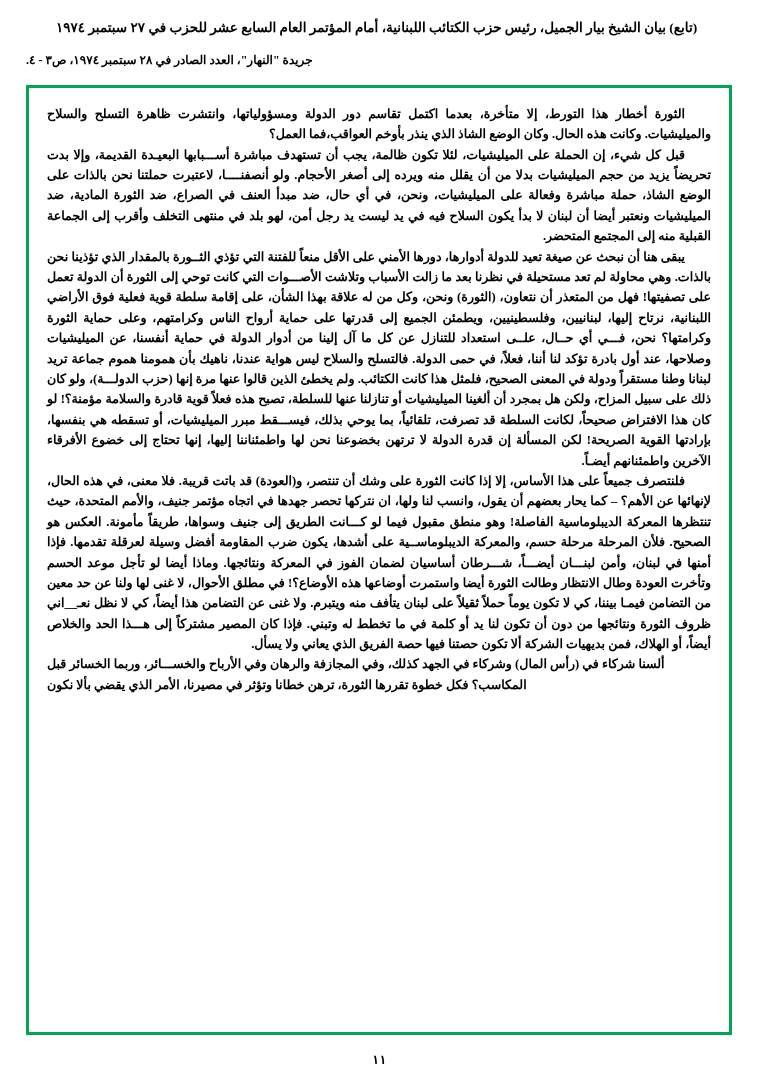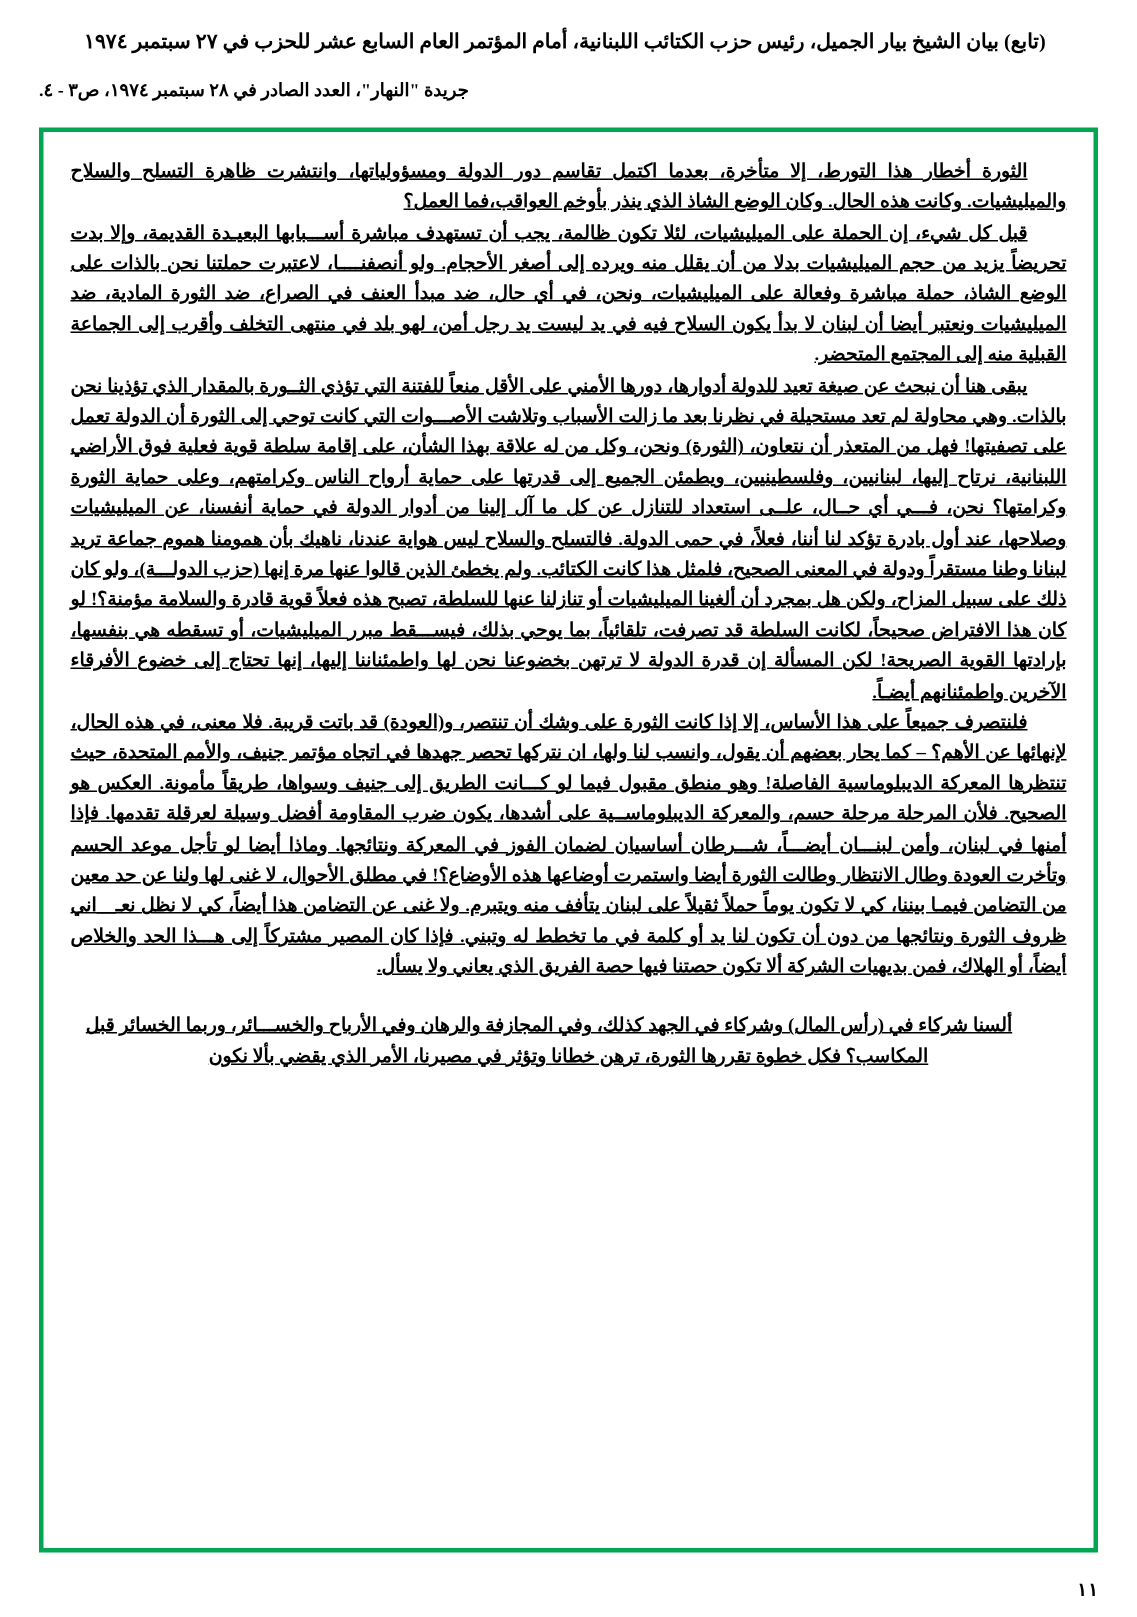--- a/index.html
+++ b/index.html
@@ -39,37 +39,35 @@
     margin-top: 12px;
     line-height: 1.5;
   }
   .content-frame {
     margin-top: 16px;
     border: 3px solid #00a651;
     flex: 1 1 auto;
     box-sizing: border-box;
     padding: 16px 18px 10px 18px;
     direction: rtl;
-    text-decoration: underline;
   }
   .body-text p {
     margin: 0;
     font-size: 12.6px;
     line-height: 1.62;
     text-align: justify;
     text-justify: inter-word;
     text-indent: 26px;
     font-weight: bold;
   }
   .body-text p.last {
-    text-align: center;
-    margin-top: 19px;
+    text-align: left;
   }
   .page-number {
-    text-align: right;
+    text-align: center;
     font-size: 12px;
     font-weight: bold;
     margin-top: 18px;
     direction: rtl;
     font-family: Liberation Mono, monospace;
   }
 </style>
 </head>
 <body>
 

